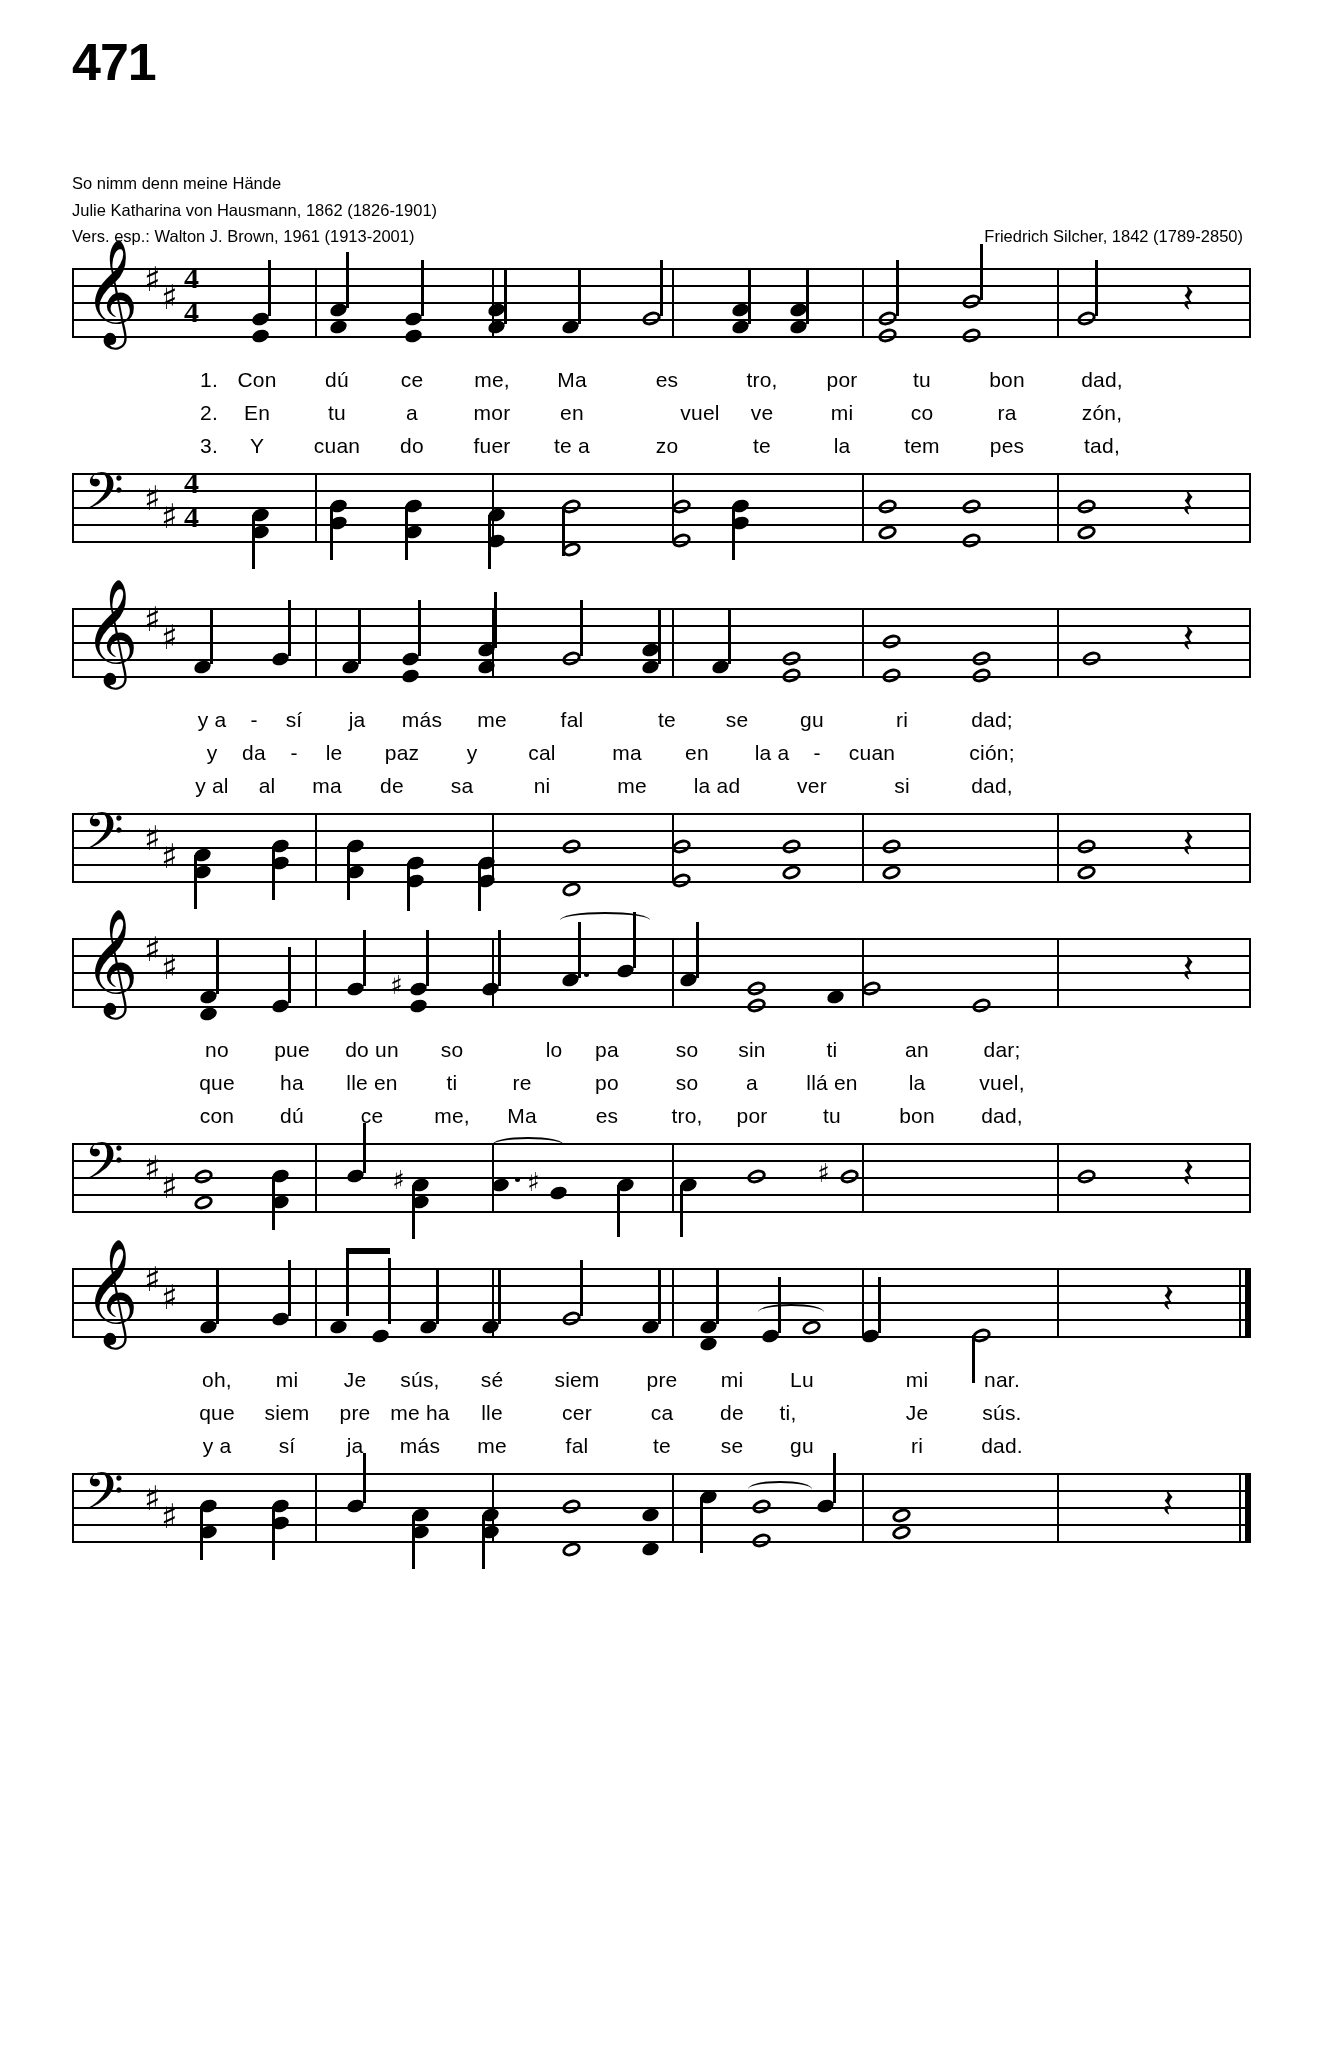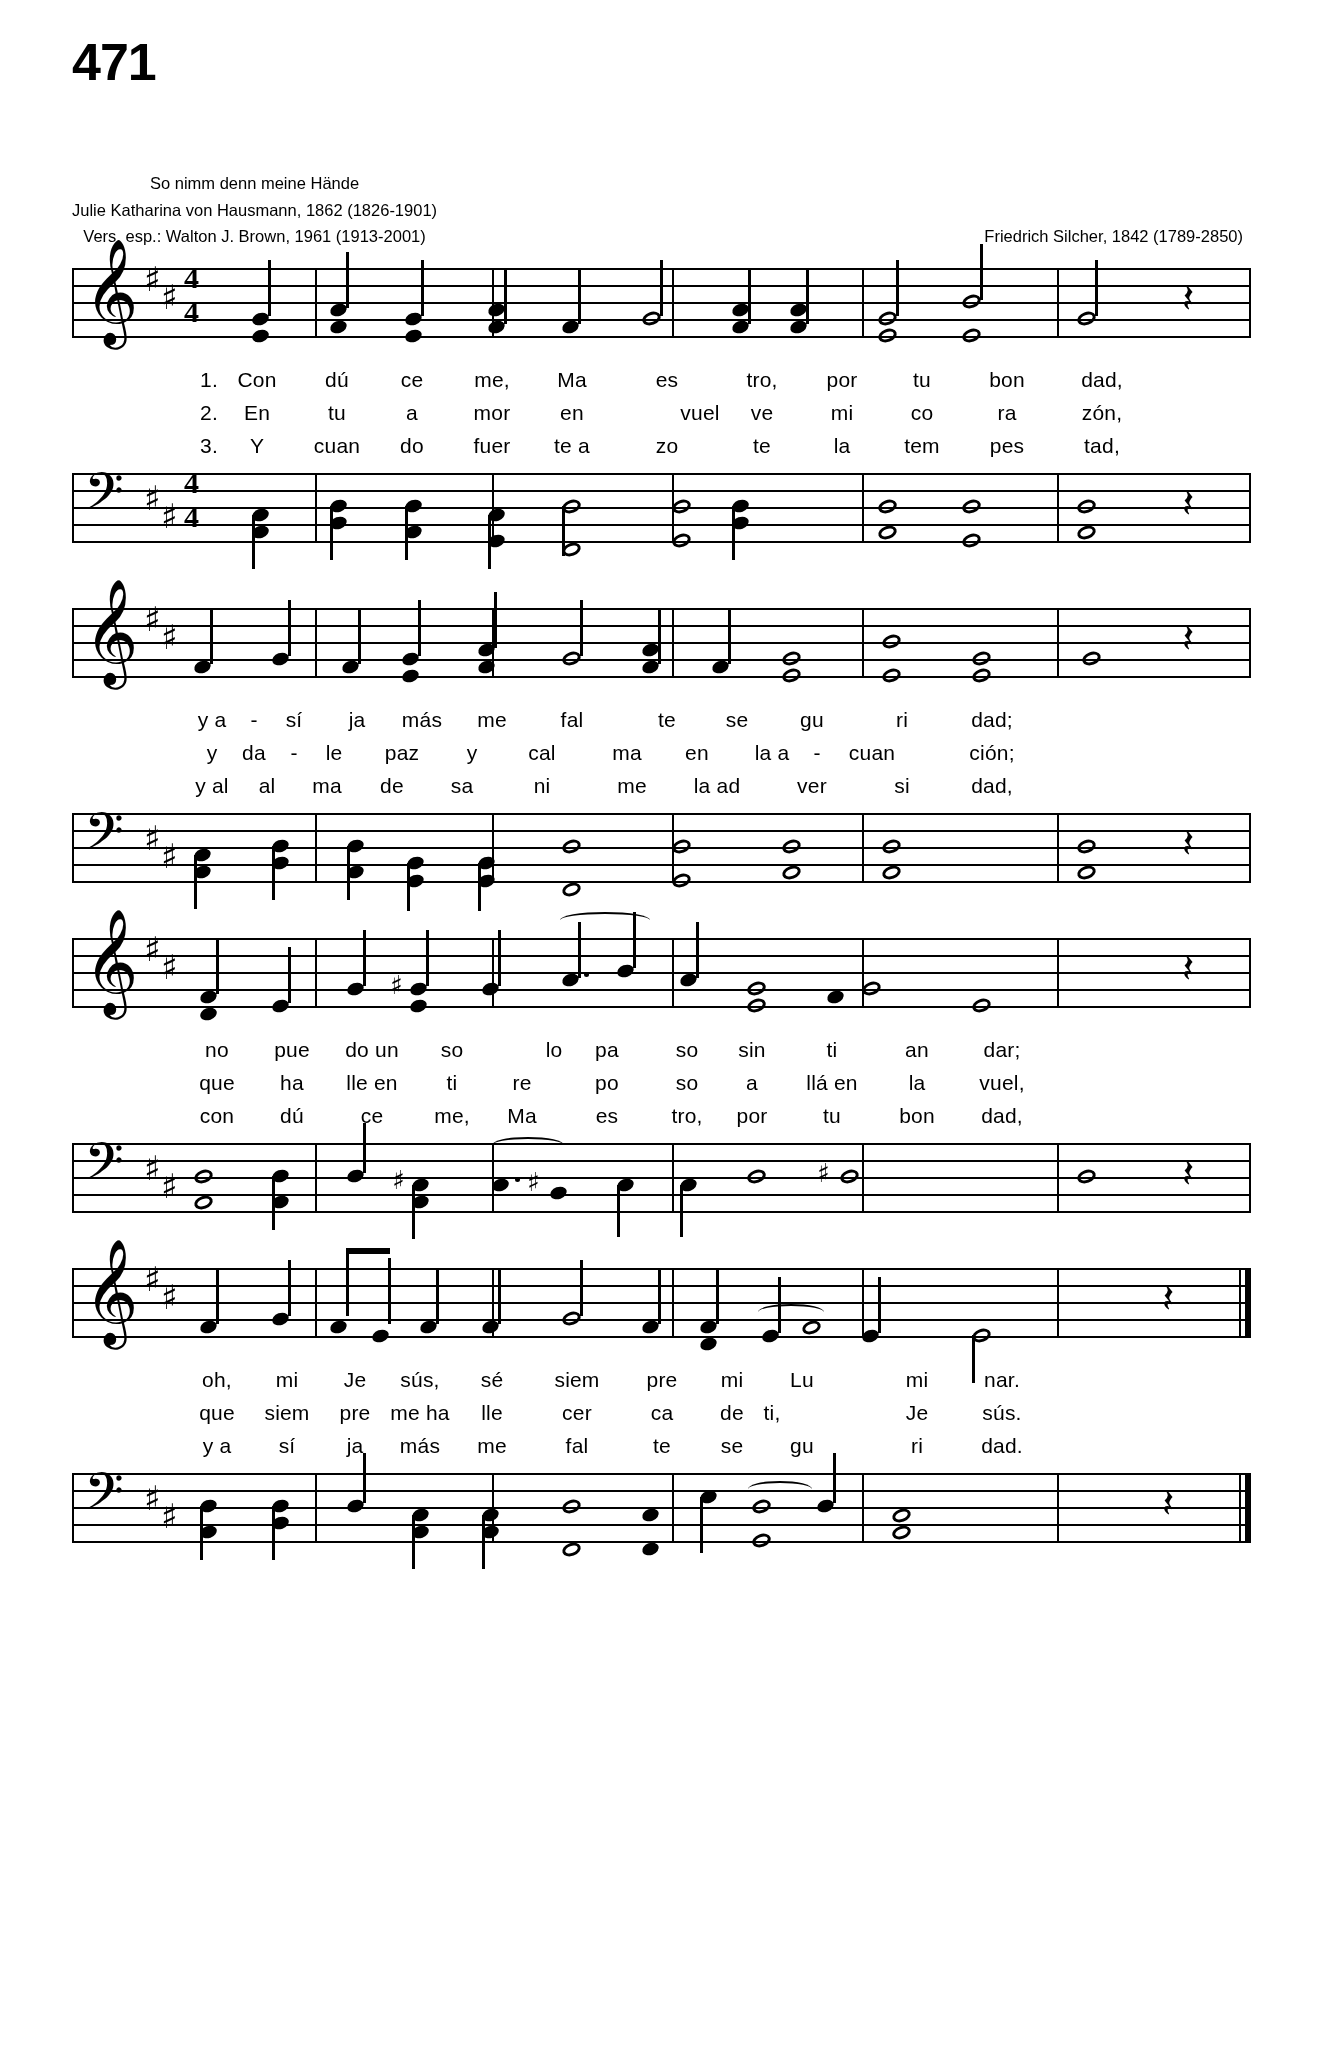--- a/index.html
+++ b/index.html
@@ -55,21 +55,21 @@
     position: relative;
     margin: 44px 72px 0 72px;
     height: 84px;
     font-size: 16.5px;
     line-height: 1.62;
   }
   .credits-left {
     position: absolute;
     left: 0;
     top: 0;
-    text-align: center;
+    text-align: left;
   }
   .credits-right {
     position: absolute;
     right: 8px;
     top: 53px;
     text-align: right;
   }
 
   
   .systems {
@@ -810,21 +810,21 @@
         </div>
         <div class="lyric-line">
           <span class="syl" style="left:145px;">que</span>
           <span class="syl" style="left:215px;">siem</span>
           <span class="syl" style="left:283px;">pre</span>
           <span class="syl" style="left:348px;">me ha</span>
           <span class="syl" style="left:420px;">lle</span>
           <span class="syl" style="left:505px;">cer</span>
           <span class="syl" style="left:590px;">ca</span>
           <span class="syl" style="left:660px;">de</span>
-          <span class="syl" style="left:700px;text-align:right;">ti,</span>
+          <span class="syl" style="left:716px;text-align:right;">ti,</span>
           <span class="syl" style="left:845px;">Je</span>
           <span class="syl" style="left:930px;">sús.</span>
         </div>
         <div class="lyric-line">
           <span class="syl" style="left:145px;">y a</span>
           <span class="syl" style="left:215px;">sí</span>
           <span class="syl" style="left:283px;">ja</span>
           <span class="syl" style="left:348px;">más</span>
           <span class="syl" style="left:420px;">me</span>
           <span class="syl" style="left:505px;">fal</span>

